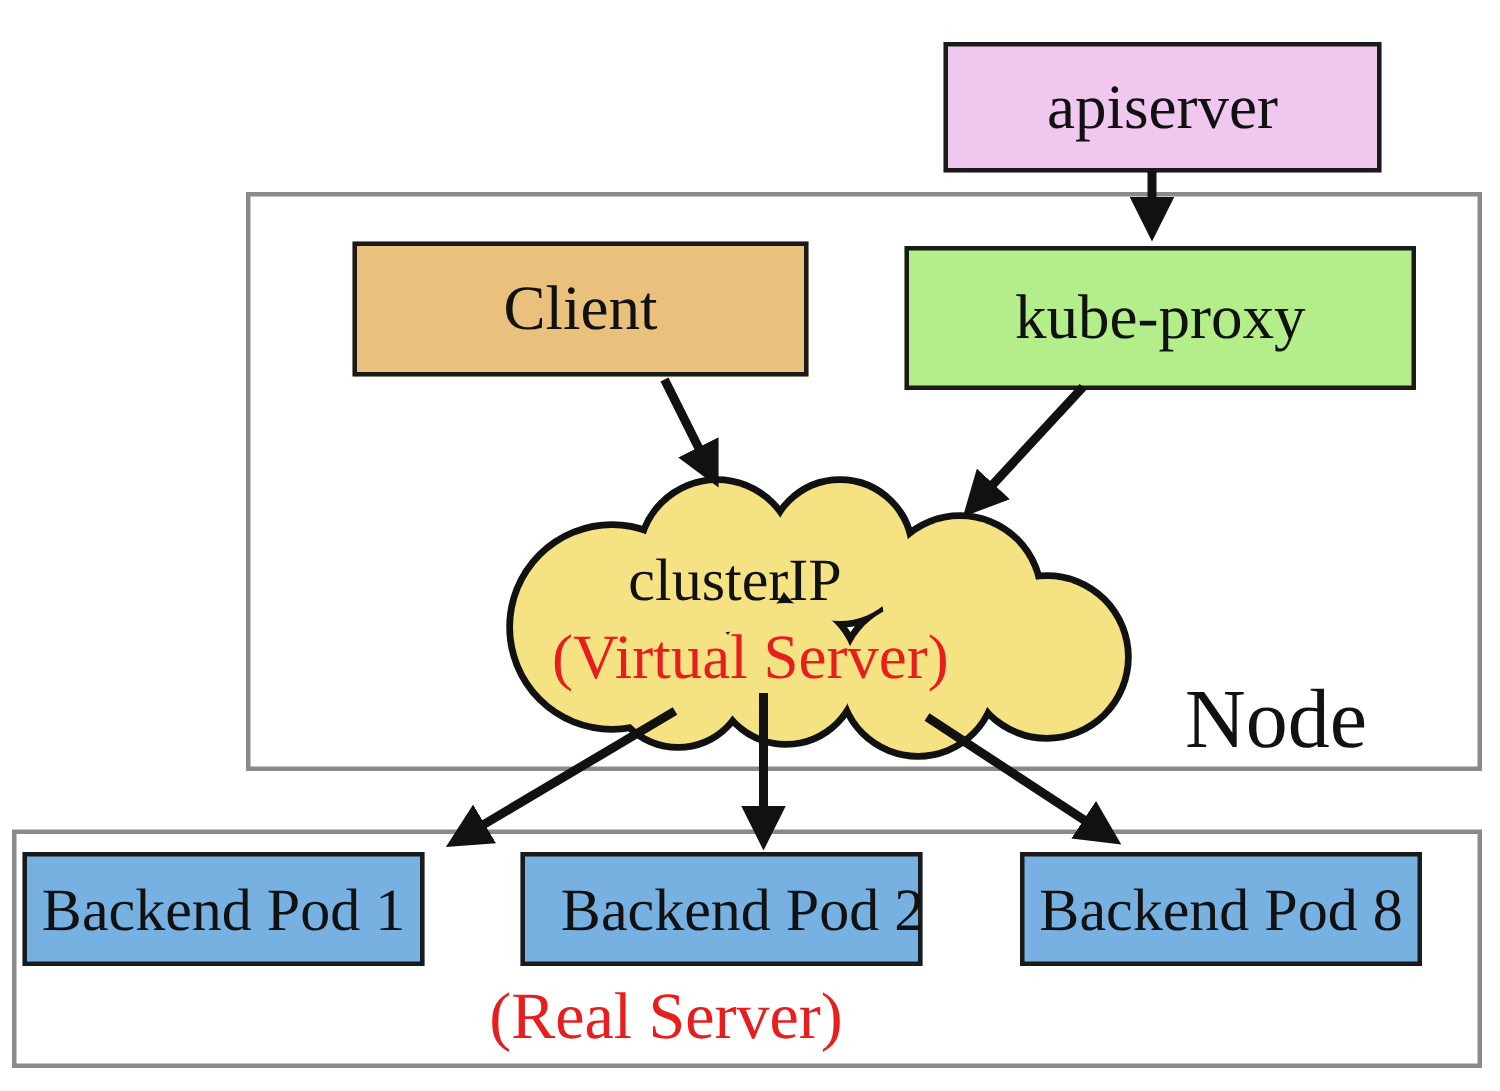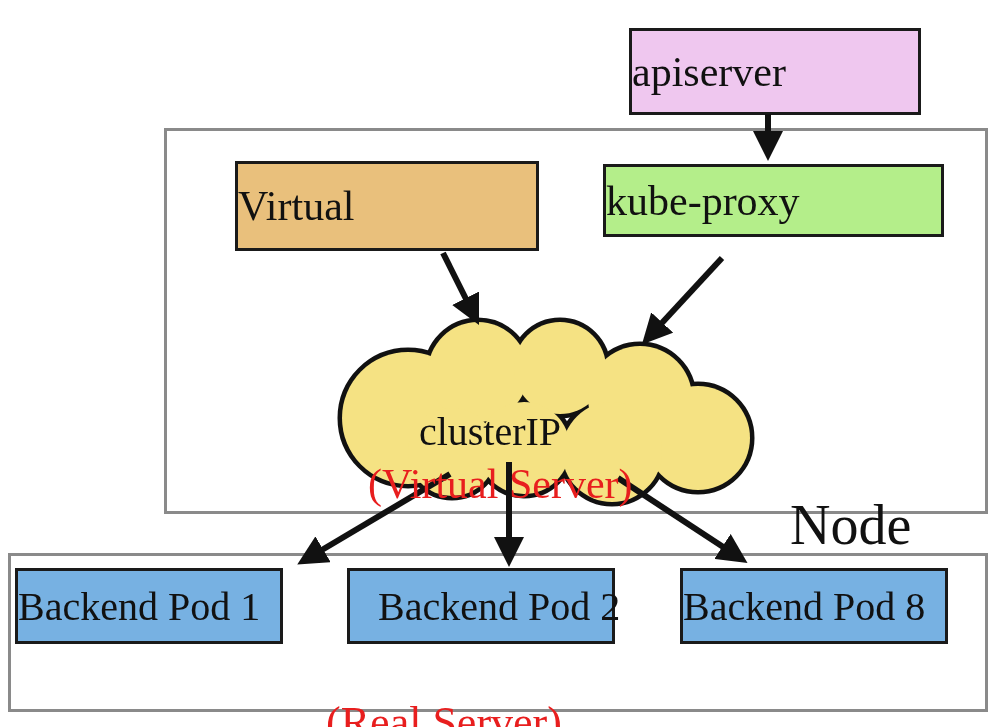--- a/index.html
+++ b/index.html
@@ -7,45 +7,45 @@
     position:relative;
     width:1000px;height:727px;
     background:#ffffff;
     font-family:"Liberation Serif","DejaVu Serif",serif;
     color:#111;
     overflow:hidden;
   }
   .box{
     position:absolute;
     box-sizing:border-box;
-    display:flex;align-items:center;
+    display:flex;align-items:center;justify-content:center;
     border:3px solid var(--border-black,#1a1a1a);
     font-size:42px;
     white-space:nowrap;
   }
   .container-box{
     position:absolute;
     box-sizing:border-box;
     border:3px solid var(--border-gray,#8a8a8a);
     background:transparent;
   }
   .node-box{left:164px;top:128px;width:824px;height:386px;}
   .apiserver-box{left:629px;top:28px;width:292px;height:87px;background:var(--apiserver-fill,#efc7ef);}
   .client-box{left:235px;top:161px;width:304px;height:90px;background:var(--client-fill,#e9c07c);}
-  .kubeproxy-box{left:603px;top:164px;width:341px;height:73px;background:var(--kube-proxy-fill,#b4ee8a);}
+  .kubeproxy-box{left:603px;top:164px;width:341px;height:96px;background:var(--kube-proxy-fill,#b4ee8a);}
   .realserver-box{left:8px;top:553px;width:980px;height:159px;}
   .pod{
     position:absolute;top:568px;width:268px;height:76px;
     background:var(--pod-fill,#77b1e2);
     font-size:40px;
   }
   .pod1{left:15px;}
   .pod2{left:347px;padding-left:28px;}
   .pod3{left:680px;}
-  .label{position:absolute;white-space:nowrap;margin-top:45px;}
+  .label{position:absolute;white-space:nowrap;}
   .node-label{left:790px;top:448px;width:190px;text-align:left;font-size:56px;}
   .clusterip-label{left:350px;top:363px;width:280px;text-align:center;font-size:40px;}
   .virtualserver-label{left:368px;top:415px;width:320px;text-align:left;font-size:42px;color:var(--accent-red,#e81e1e);}
   .realserver-label{left:8px;top:652px;width:872px;text-align:center;font-size:44px;color:var(--accent-red,#e81e1e);}
   svg.overlay{position:absolute;left:0;top:0;pointer-events:none;}
 </style>
 </head>
 <body>
 
 <div class="canvas">
@@ -60,21 +60,21 @@
     <span>Backend Pod 2</span>
   </div>
   <div class="box pod pod3">
     <span>Backend Pod 8</span>
   </div>
 
   <div class="box apiserver-box">
     <span>apiserver</span>
   </div>
   <div class="box client-box">
-    <span>Virtual</span>
+    <span>Client</span>
   </div>
   <div class="box kubeproxy-box">
     <span>kube-proxy</span>
   </div>
 
   <svg class="overlay" width="1000" height="727" viewBox="0 0 1000 727">
     <defs>
       <marker id="ah" viewBox="0 0 10 10" refX="7" refY="5" markerWidth="5" markerHeight="5" orient="auto-start-reverse">
         <path d="M 0 0 L 10 5 L 0 10 z" fill="#111"></path>
       </marker>

